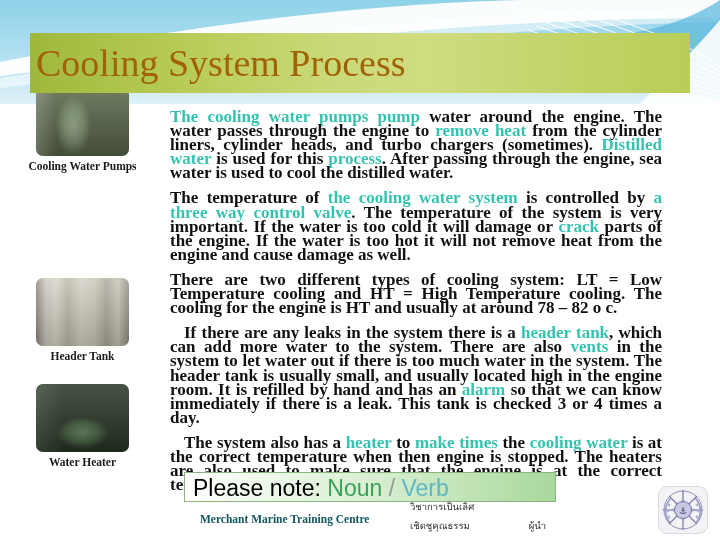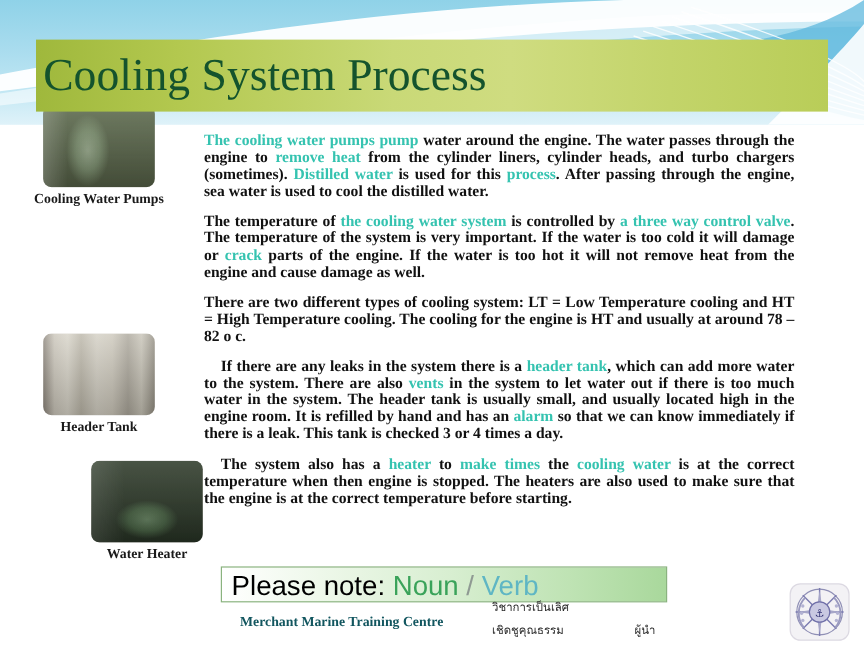--- a/index.html
+++ b/index.html
@@ -44,21 +44,21 @@
   }
   #page-title {
     position: absolute;
     left: 36px;
     top: 39px;
     width: 650px;
     z-index: 6;
     font-family: "Liberation Serif", serif;
     font-size: 38px;
     line-height: 48px;
-    color: #14532d;
+    color: #a16207;
     letter-spacing: 0px;
     white-space: nowrap;
   }
 
   
   #left-col {
     position: absolute;
     left: 0;
     top: 88px;
     width: 165px;
@@ -149,21 +149,21 @@
 
   
   #body-col {
     position: absolute;
     left: 170px;
     top: 110px;
     width: 492px;
   }
   .para {
     font-family: "Liberation Serif", serif;
-    font-size: 13px;
+    font-size: 17px;
     line-height: 14.1px;
     color: #111111;
     font-weight: bold;
     text-align: justify;
     margin: 0 0 11px 0;
   }
   .para.indent { text-indent: 14px; }
   .hl { color: #35c3b0; }
 
   
@@ -263,21 +263,21 @@
       <span class="photo pump"></span>
       <div class="photo-caption">Cooling Water Pumps</div>
     </div>
 
 
     <div class="photo-item" style="top:190px;">
       <span class="photo tank"></span>
       <div class="photo-caption">Header Tank</div>
     </div>
 
-    <div class="photo-item" style="top:296px;padding-left:40px;">
+    <div class="photo-item" style="top:296px;">
       <span class="photo heater"></span>
       <div class="photo-caption">Water Heater</div>
     </div>
 
   </div>
 
   <div id="body-col">
     <p class="para"><span class="hl">The cooling water pumps pump</span><span> water  around the engine. The water passes through the engine to </span><span class="hl">remove heat</span><span> from the cylinder liners, cylinder heads, and turbo chargers (sometimes). </span><span class="hl">Distilled water</span><span> is used for this </span><span class="hl">process</span><span>. After passing through the engine, sea water is used to cool the distilled water.</span></p>
     <p class="para"><span>The temperature of </span><span class="hl">the cooling water system</span><span> is controlled by </span><span class="hl">a three way control valve</span><span>. The temperature of the system is very important. If the water is too cold it will damage or </span><span class="hl">crack</span><span> parts of the engine. If the water is too hot it will not remove heat from the engine and cause damage as well.</span></p>
     <p class="para"><span>There are two different types of cooling system: LT = Low Temperature cooling and HT = High Temperature cooling. The cooling for the engine is HT and usually at around 78 – 82 o c.</span></p>

